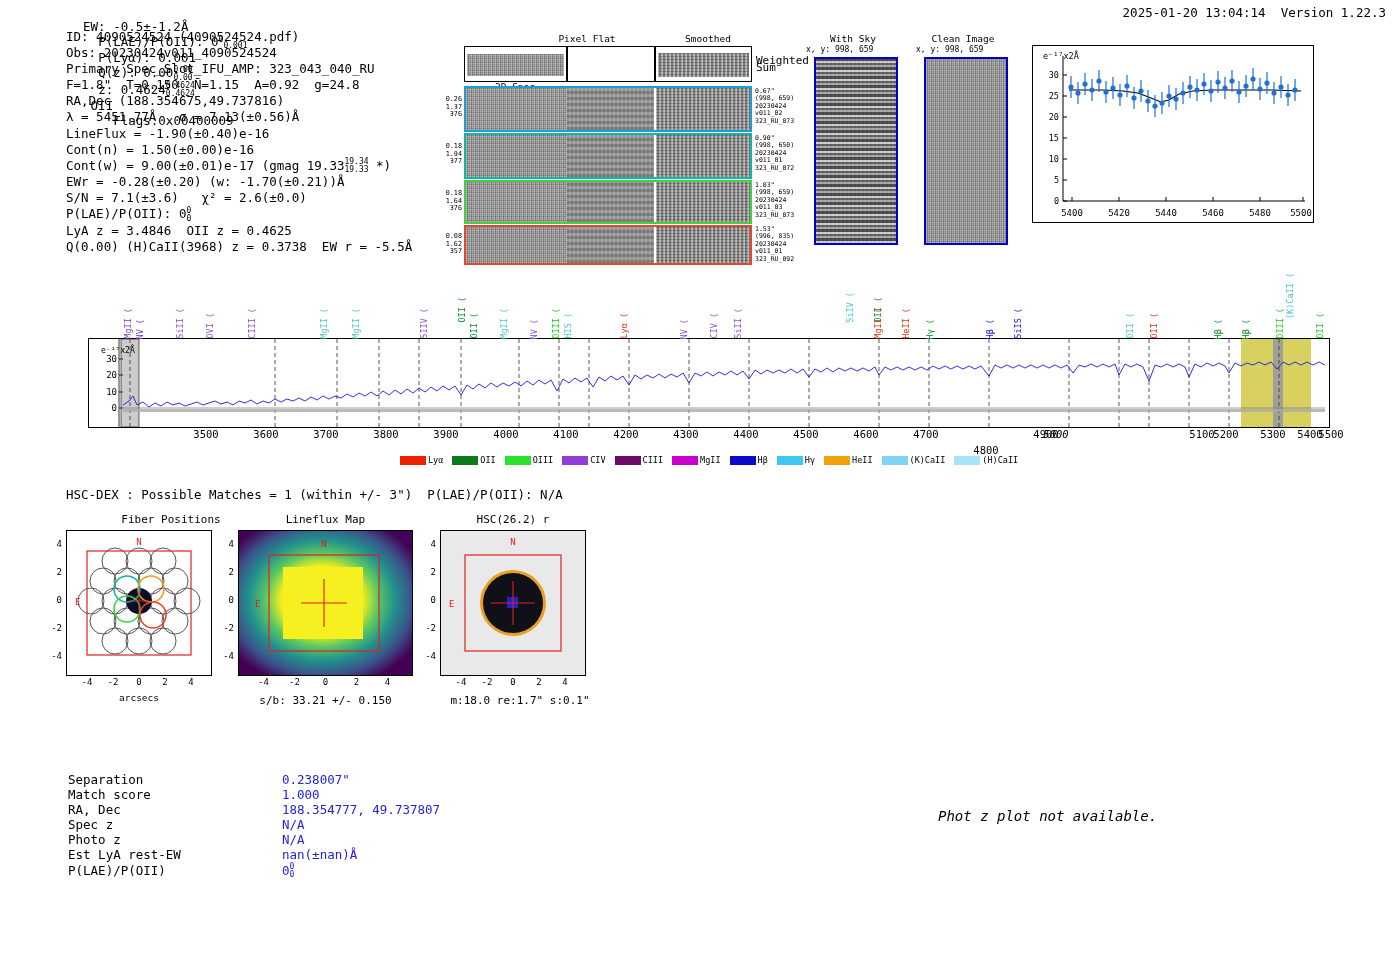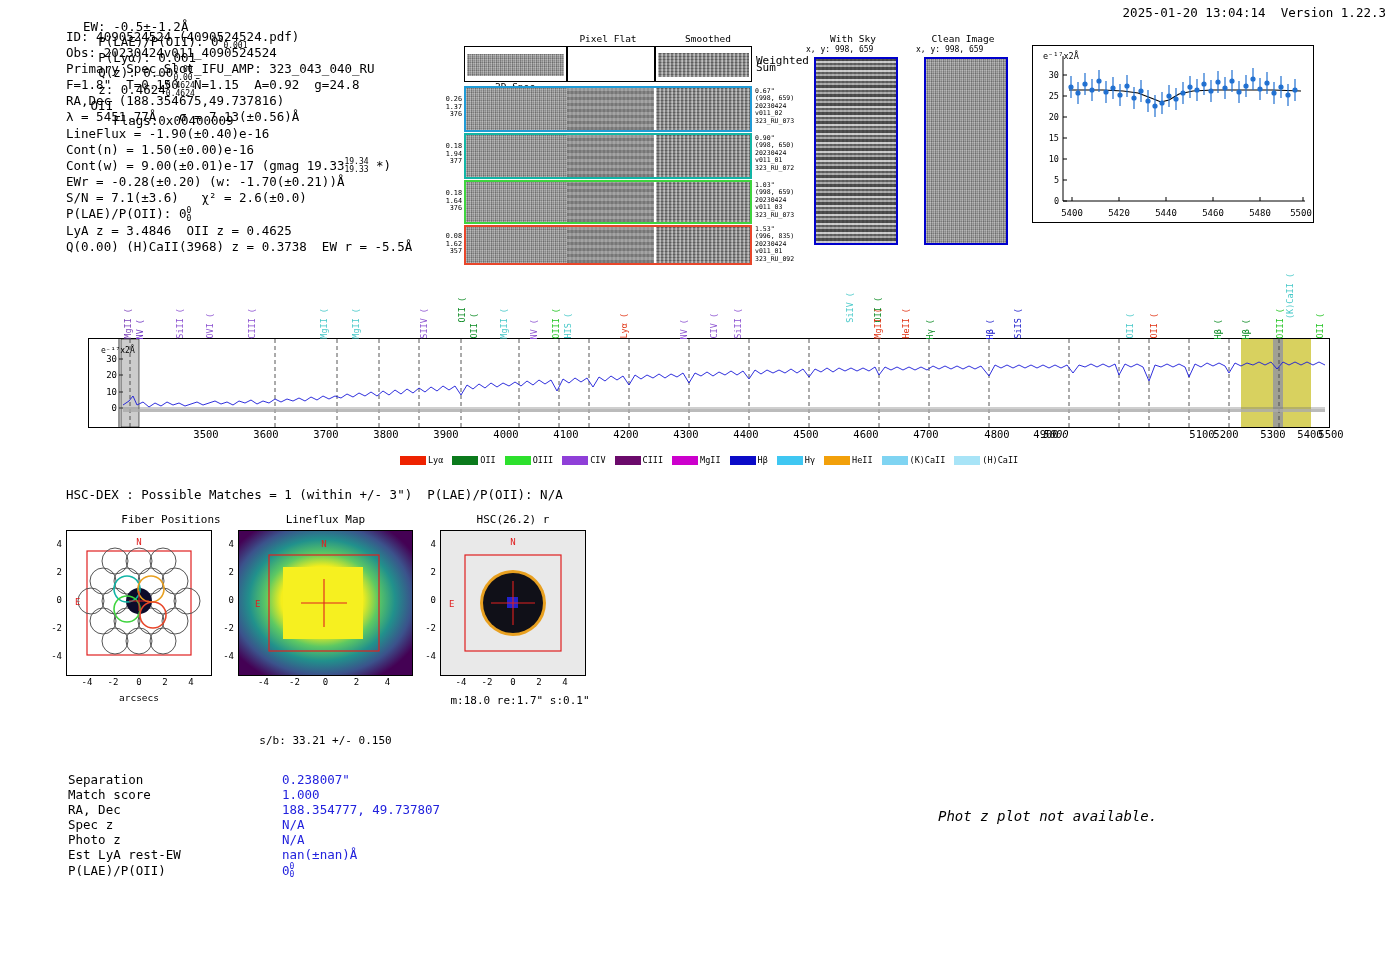--- a/index.html
+++ b/index.html
@@ -88,21 +88,21 @@
 <span>LineFlux = -1.90(±0.40)e-16</span>
 <span>Cont(n) = 1.50(±0.00)e-16</span>
 <span>Cont(w) = 9.00(±0.01)e-17 (gmag 19.33</span><span class="frac"><span>19.34</span><br><span>19.33</span></span><span> *)</span>
 <span>EWr = -0.28(±0.20) (w: -1.70(±0.21))Å</span>
 <span>S/N = 7.1(±3.6)   χ² = 2.6(±0.0)</span>
 <span>P(LAE)/P(OII): 0</span><span class="frac"><span>0</span><br><span>0</span></span>
 <span>LyA z = 3.4846  OII z = 0.4625</span>
 <span>Q(0.00) (H)CaII(3968) z = 0.3738  EW r = -5.5Å</span></div>
 
 <div class="ttl" style="left:470px;top:33px;width:90px;margin-top:48px;">2D Spec</div>
-<div class="ttl" style="left:558px;top:33px;width:100px;">Pixel Flat</div>
+<div class="ttl" style="left:537px;top:33px;width:100px;">Pixel Flat</div>
 <div class="ttl" style="left:663px;top:33px;width:90px;">Smoothed</div>
 
 <div class="panel bordered" style="left:464px;top:46px;width:103px;height:36px;">
   <div class="noise" style="position:absolute;left:2px;top:7px;right:2px;height:22px;"></div>
 </div>
 <div class="panel bordered" style="left:567px;top:46px;width:88px;height:36px;background:#fff;"></div>
 <div class="panel bordered" style="left:655px;top:46px;width:97px;height:36px;">
   <div class="noise2" style="position:absolute;left:2px;top:6px;right:2px;height:24px;"></div>
 </div>
 <div class="tinylbl" style="left:756px;top:57px;font-size:11px;">Weighted
@@ -398,21 +398,21 @@
   <span class="xtick" style="left:298px;top:0;">3800</span>
   <span class="xtick" style="left:358px;top:0;">3900</span>
   <span class="xtick" style="left:418px;top:0;">4000</span>
   <span class="xtick" style="left:478px;top:0;">4100</span>
   <span class="xtick" style="left:538px;top:0;">4200</span>
   <span class="xtick" style="left:598px;top:0;">4300</span>
   <span class="xtick" style="left:658px;top:0;">4400</span>
   <span class="xtick" style="left:718px;top:0;">4500</span>
   <span class="xtick" style="left:778px;top:0;">4600</span>
   <span class="xtick" style="left:838px;top:0;">4700</span>
-  <span class="xtick" style="left:898px;top:0;margin-left:11px;">4800</span>
+  <span class="xtick" style="left:898px;top:16px;">4800</span>
   <span class="xtick" style="left:958px;top:0;">4900</span>
   <span class="xtick" style="left:968px;top:0;font-style:italic;">5000</span>
   <span class="xtick" style="left:1078px;top:0;margin-left:36px;">5100</span>
   <span class="xtick" style="left:1138px;top:0;">5200</span>
   <span class="xtick" style="left:1185px;top:0;">5300</span>
   <span class="xtick" style="left:1222px;top:0;">5400</span>
   <span class="xtick" style="left:1243px;top:0;">5500</span>
 </div>
 
 <div id="legend">
@@ -528,21 +528,21 @@
         <line x1="62" y1="72" x2="108" y2="72"></line>
         <line x1="85" y1="48" x2="85" y2="96"></line>
       </g>
     <text x="85" y="16" font-size="9" fill="#e02020" text-anchor="middle" font-family="DejaVu Sans Mono, monospace">N</text>
     <text x="16" y="76" font-size="9" fill="#e02020" font-family="DejaVu Sans Mono, monospace">E</text>
   </svg>
 </div>
 <div class="axlbl" style="left:238px;top:677px;width:175px;text-align:center;font-size:9px;">
   <span style="display:inline-block;width:31px;">-4</span><span style="display:inline-block;width:31px;">-2</span><span style="display:inline-block;width:31px;">0</span><span style="display:inline-block;width:31px;">2</span><span style="display:inline-block;width:31px;">4</span>
 </div>
-<div class="axlbl" style="left:238px;top:694px;width:175px;text-align:center;font-size:11px;margin-top:40px;">s/b: 33.21 +/- 0.150</div>
+<div class="axlbl" style="left:238px;top:694px;width:175px;text-align:center;font-size:11px;">s/b: 33.21 +/- 0.150</div>
 <div class="axlbl" style="left:212px;top:530px;width:22px;text-align:right;font-size:9px;line-height:28px;">4<br>2<br>0<br>-2<br>-4</div>
 
 <div class="ttl" style="left:440px;top:513px;width:146px;font-size:11px;">HSC(26.2) r</div>
 <div class="imgpanel" style="left:440px;top:530px;width:146px;height:146px;">
   <svg width="144" height="144" viewBox="0 0 144 144">
     <rect x="0" y="0" width="144" height="144" fill="#f2f2f2"></rect>
     <rect x="0" y="0" width="144" height="144" fill="#e9e9e9"></rect>
     <circle cx="72" cy="72" r="33" fill="#e8a020"></circle>
     <circle cx="72" cy="72" r="30" fill="#101018"></circle>
     <rect x="24" y="24" width="96" height="96" fill="none" stroke="#e02020" stroke-width="1.2"></rect>

